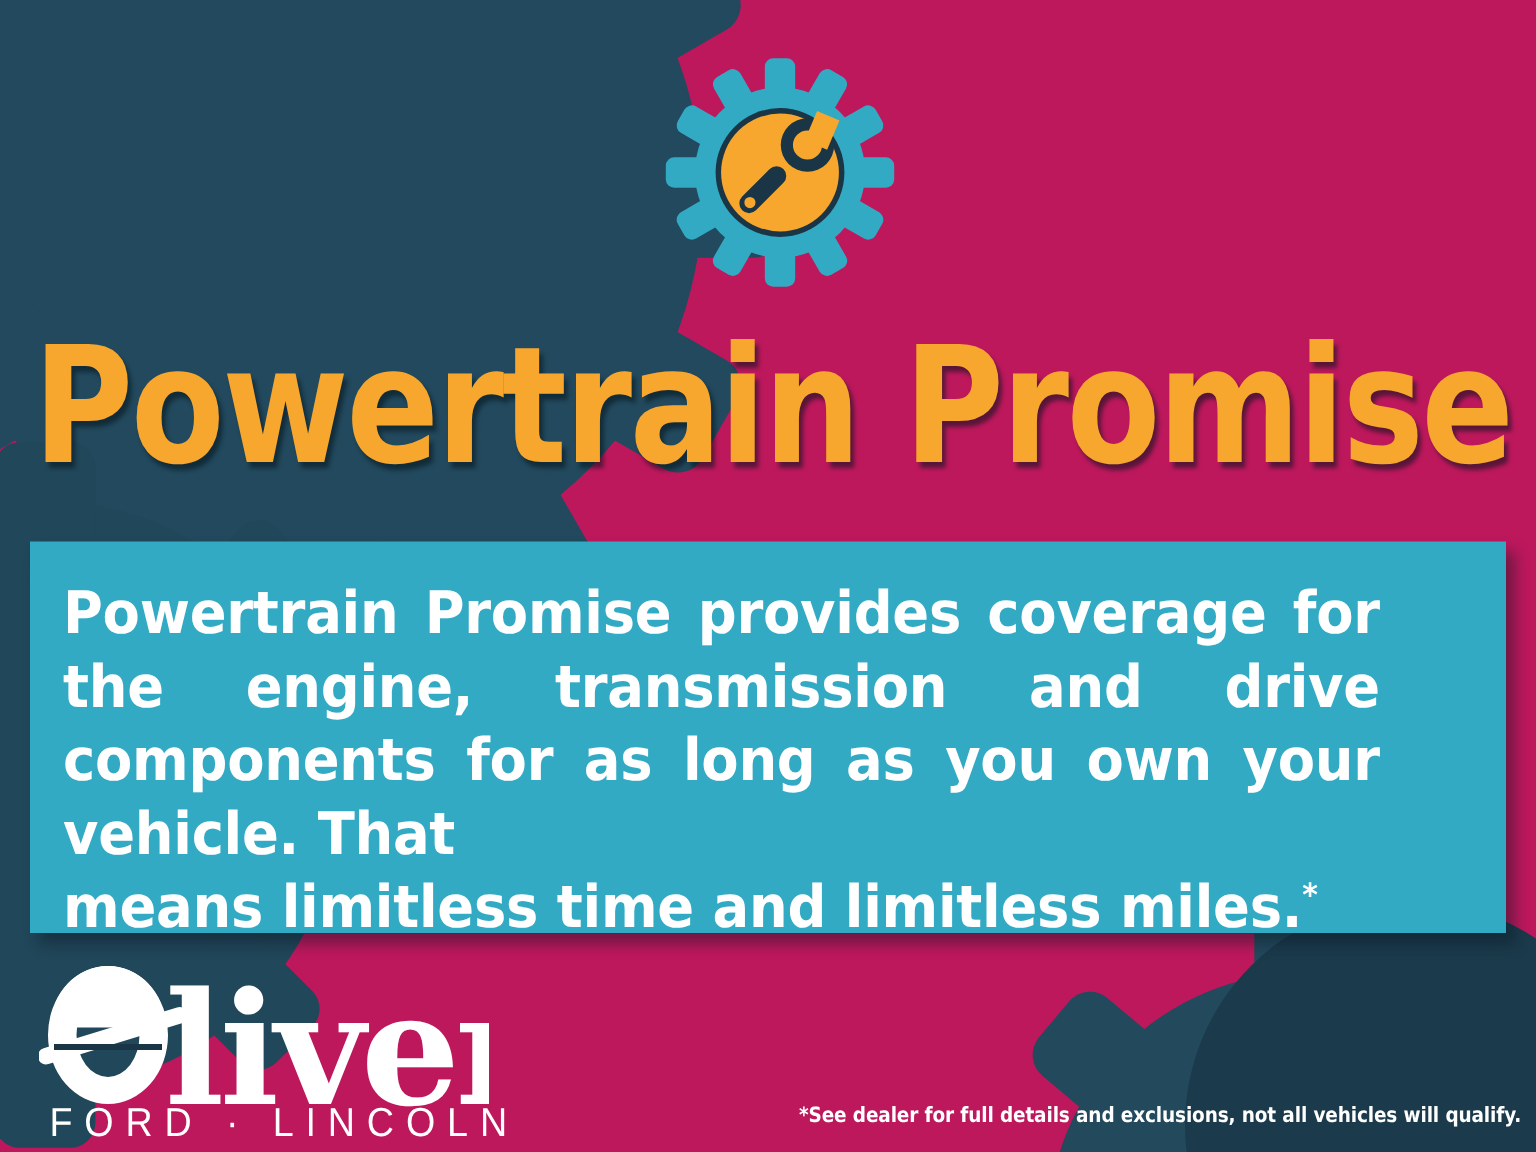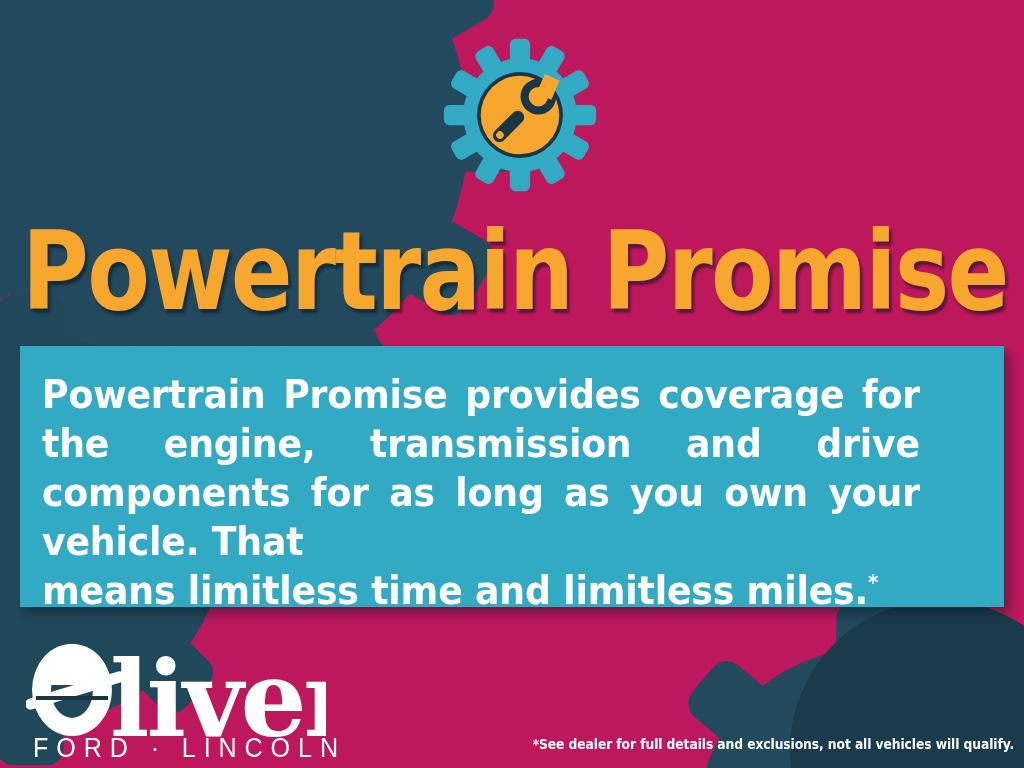--- a/index.html
+++ b/index.html
@@ -57,21 +57,21 @@
     white-space: nowrap;
     transform: scaleX(0.845);
     transform-origin: left center;
     text-shadow: 3px 4px 3px rgba(6,20,28,0.55);
   }
 
   
   #body-panel {
     position: absolute;
     left: 20px;
-    top: 346px;
+    top: 361px;
     width: 984px;
     height: 261px;
     background: #33aac4;
     box-shadow: 6px 7px 9px rgba(8,24,33,0.42);
   }
   #body-copy {
     position: absolute;
     left: 22px;
     top: 24px;
     width: 944px;

